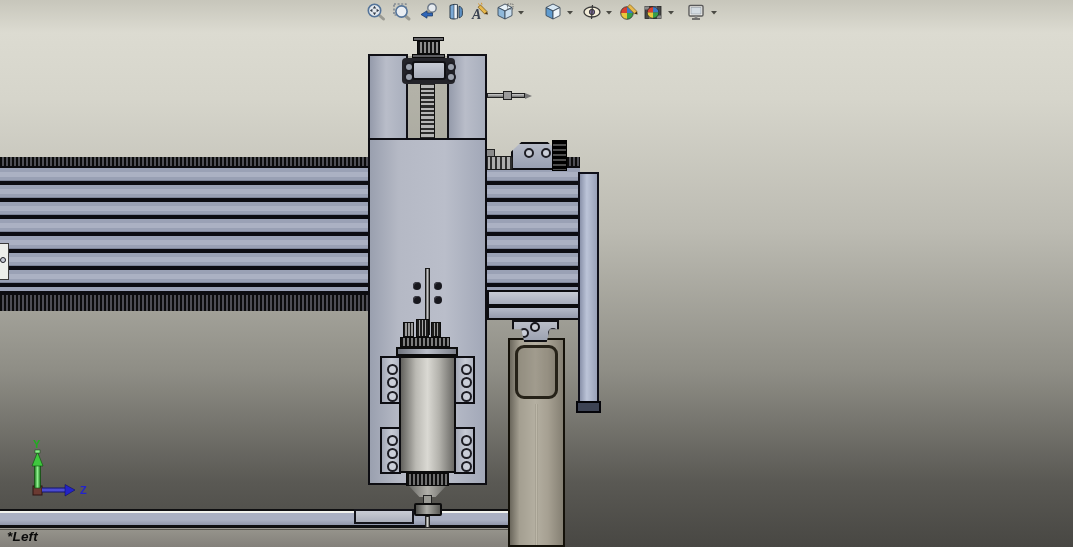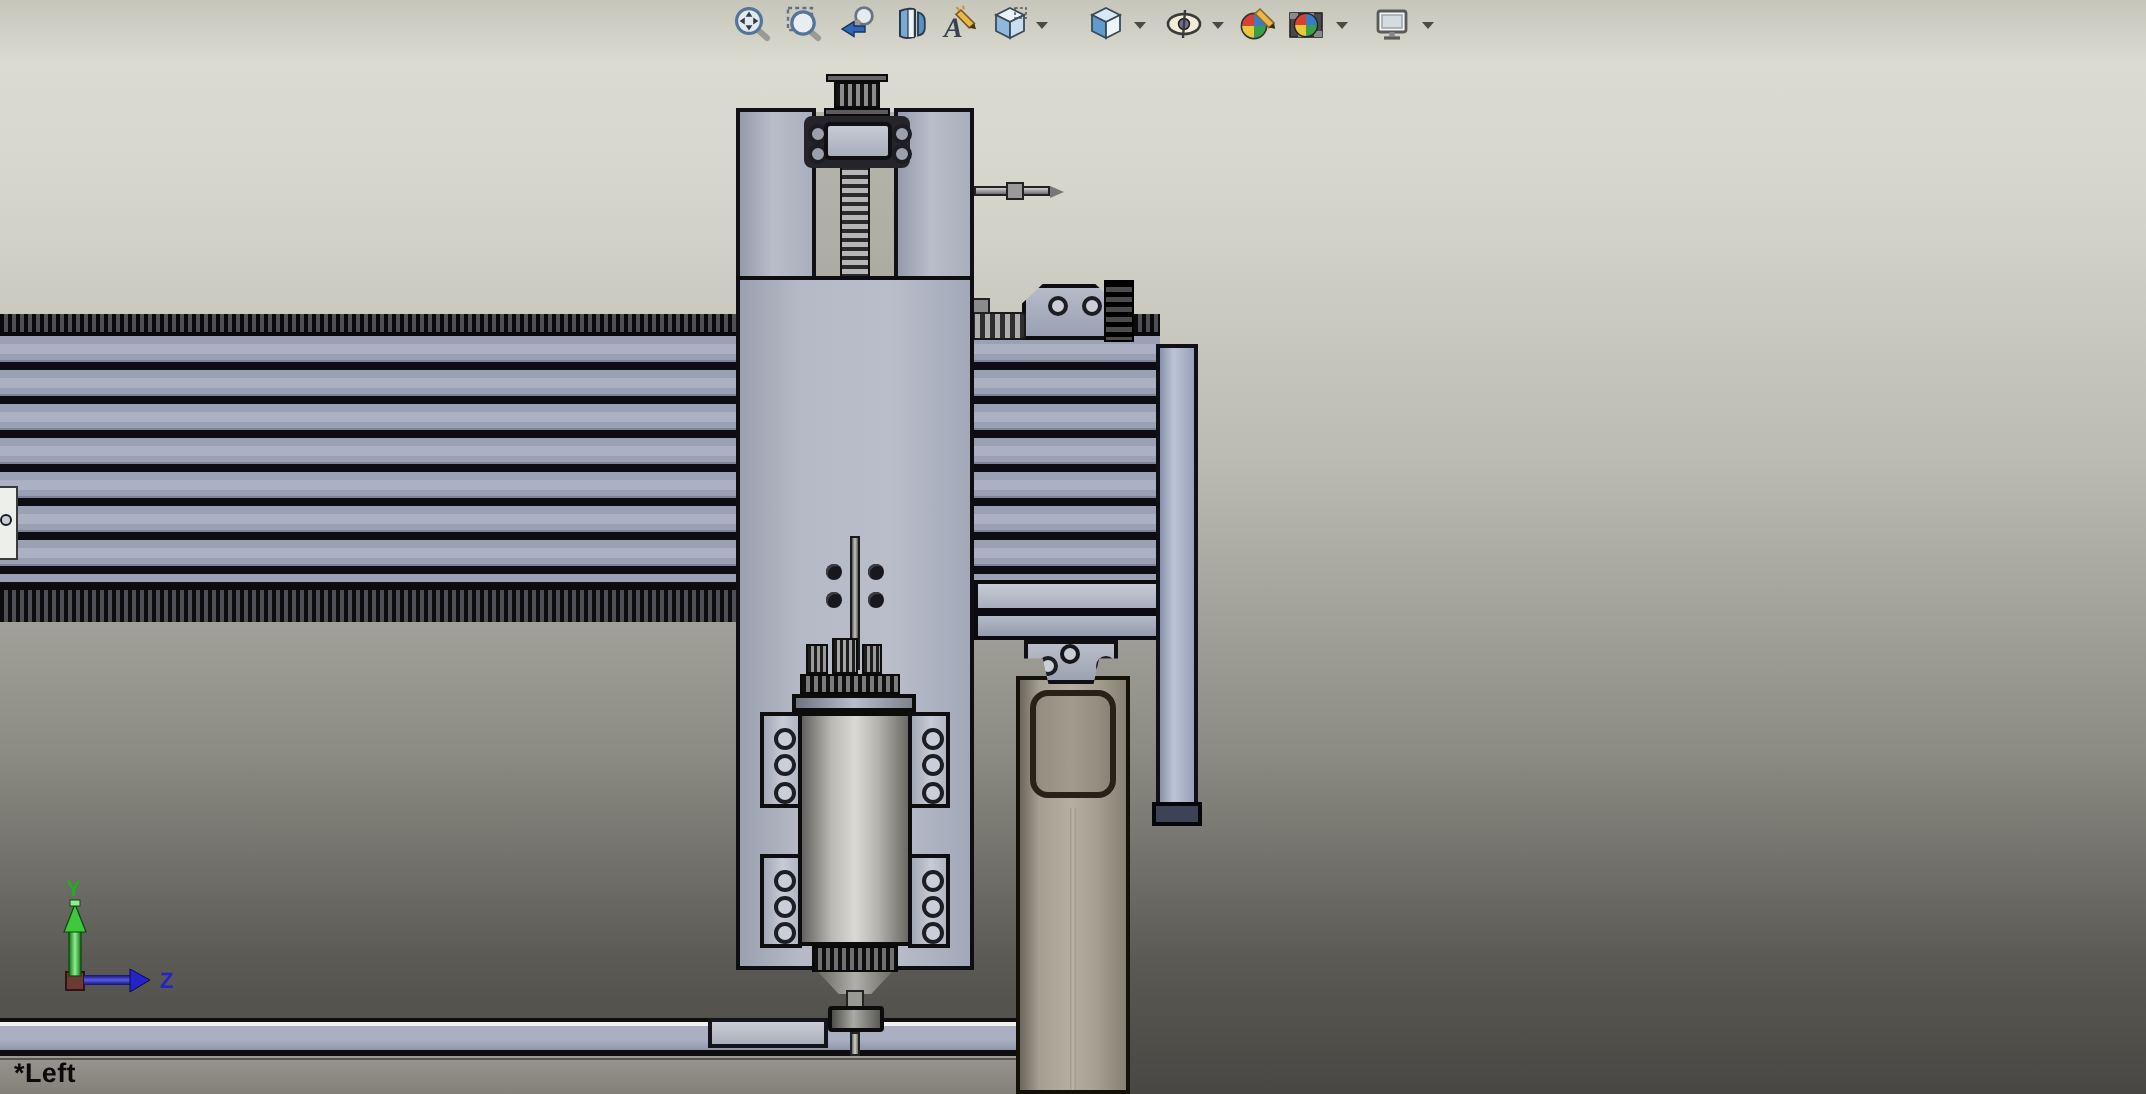--- a/index.html
+++ b/index.html
@@ -12,21 +12,21 @@
   .tbtn{width:20px;height:20px;display:block;cursor:default;}
   .caret{width:10px;height:20px;display:block;}
   
   .beam{background:repeating-linear-gradient(180deg,
       #9aa1b5 0px 4px,#abb1c3 4px 9px,#99a0b4 9px 12px,#7d8498 12px 13px,#0c0c12 13px 17px);}
   .beam-cap{background:repeating-linear-gradient(90deg,#0a0a0a 0 2px,#4e4e55 2px 4px);border-bottom:2px solid #0a0a0e;}
   .beam-foot{background:repeating-linear-gradient(90deg,#0c0c0c 0 2px,#4e4e55 2px 4px);border-top:4px solid #0c0c10;}
   .plate{background:linear-gradient(90deg,#959bab,#b9bdc9 45%,#a9afbd);border:2px solid #101016;}
   .hole{position:absolute;border-radius:50%;border:2px solid #1d1d24;background:#caced8;}
   .dot{position:absolute;border-radius:50%;background:#17171d;}
-  .view-label{position:absolute;left:7px;top:529px;font-size:13.5px;font-weight:bold;color:#0a0a0a;z-index:6;letter-spacing:.2px;}
+  .view-label{position:absolute;left:7px;top:529px;font-size:13.5px;font-weight:bold;color:#0a0a0a;z-index:6;letter-spacing:.2px;font-style:italic;}
 </style>
 </head>
 <body>
 
 <div class="stage">
 
   <div class="p" style="left:0;top:157px;width:369px;height:148px;">
     <div class="beam-cap" style="height:9px;"></div>
     <div class="beam" style="height:123px;"></div>
     <div class="beam-foot" style="height:16px;"></div>

